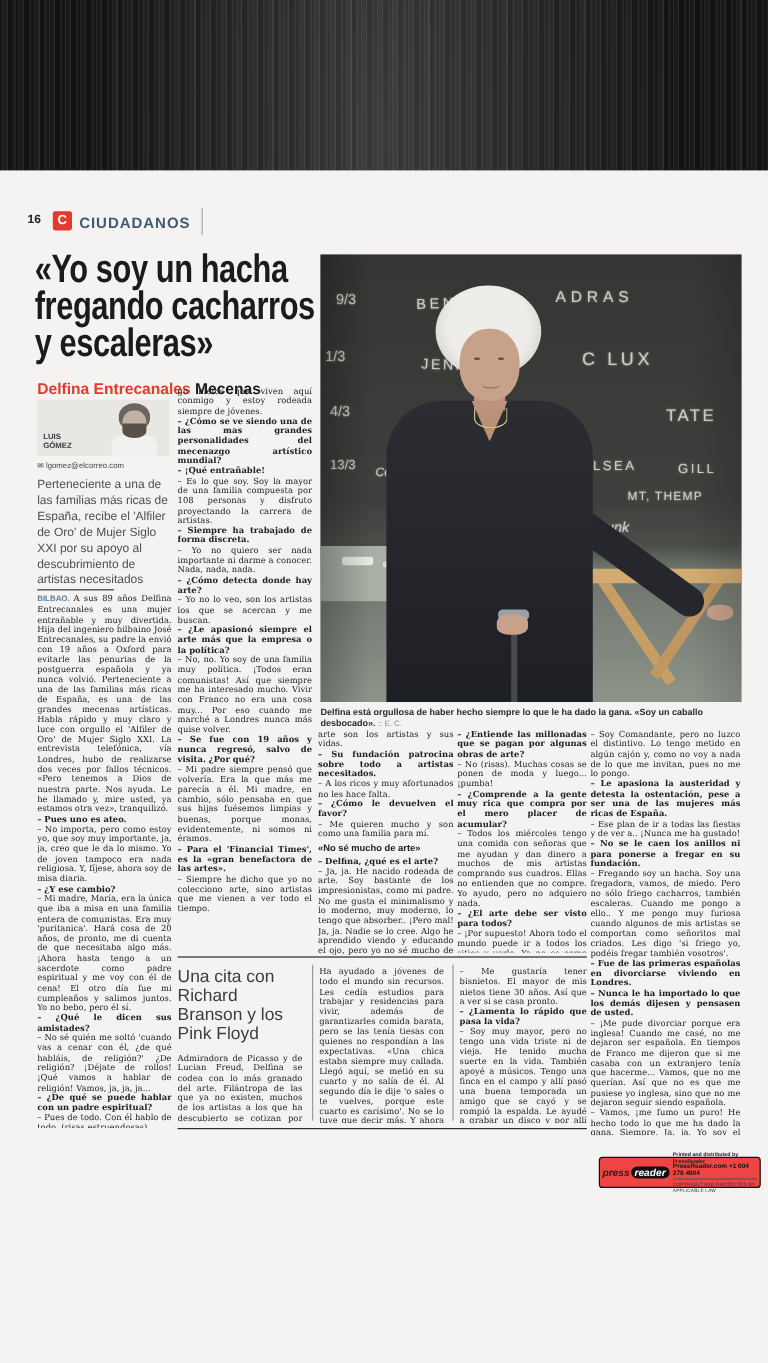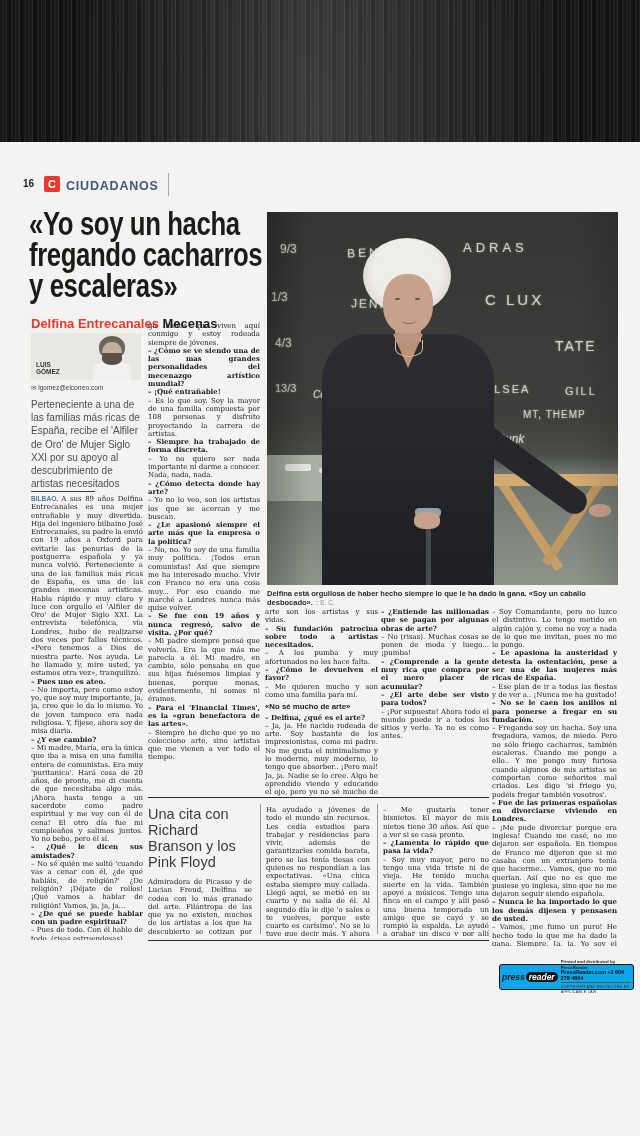--- a/index.html
+++ b/index.html
@@ -102,21 +102,21 @@
   .caption .credit{font-weight:normal;color:#8a8a8a;font-size:6.5px;}
   
   .sidebox{position:absolute;left:148px;top:655px;width:341px;height:142px;
     border-top:1px solid #2a2a2a;border-bottom:1px solid #2a2a2a;}
   .sidebox .bdiv{position:absolute;top:6px;bottom:6px;width:1px;background:#999;}
   .bdiv.d1{left:112px;} .bdiv.d2{left:229px;}
   .boxcol{position:absolute;top:8px;bottom:4px;overflow:hidden;font-family:"DejaVu Serif",serif;font-size:7px;line-height:8.3px;color:#222;}
   .boxcol.a{left:0;width:104px;} .boxcol.b{left:118px;width:104px;} .boxcol.c{left:235px;width:106px;}
   .boxtitle{font-family:"Liberation Sans",sans-serif;font-size:14.5px;line-height:16px;color:#3c3c3c;margin:0 0 8px;}
   
-  .pressreader{position:absolute;left:499px;top:822px;width:135px;height:26px;background:#0ea5e9;
+  .pressreader{position:absolute;left:499px;top:822px;width:135px;height:26px;background:#ef4444;
     border:1.5px solid #111;border-radius:3px;display:flex;align-items:center;padding:1px 2px;box-sizing:border-box;}
   .pr-logo{display:flex;align-items:center;flex:0 0 auto;}
   .pr-press{font-style:italic;font-weight:bold;font-size:8.5px;color:#222;}
   .pr-reader{font-style:italic;font-weight:bold;font-size:8.5px;color:#fff;background:#111;border-radius:6px;padding:0 3px;margin-left:1px;}
   .pr-text{margin-left:3px;flex:1;line-height:5.5px;}
   .pr-line1{font-size:4.4px;font-weight:bold;color:#222;}
   .pr-line2{font-size:5.4px;font-weight:bold;color:#111;}
   .pr-line3{font-size:3.9px;color:#333;border-top:0.5px solid #555;margin-top:1px;padding-top:0.5px;letter-spacing:0.2px;}
 </style>
 </head>
@@ -231,43 +231,44 @@
         <p class="para q">– ¿Le apasionó siempre el arte más que la empresa o la política?</p>
         <p class="para a">– No, no. Yo soy de una familia muy política. ¡Todos eran comunistas! Así que siempre me ha interesado mucho. Vivir con Franco no era una cosa muy... Por eso cuando me marché a Londres nunca más quise volver.</p>
         <p class="para q">– Se fue con 19 años y nunca regresó, salvo de visita. ¿Por qué?</p>
         <p class="para a">– Mi padre siempre pensó que volvería. Era la que más me parecía a él. Mi madre, en cambio, sólo pensaba en que sus hijas fuésemos limpias y buenas, porque monas, evidentemente, ni somos ni éramos.</p>
         <p class="para q">– Para el 'Financial Times', es la «gran benefactora de las artes».</p>
         <p class="para a">– Siempre he dicho que yo no colecciono arte, sino artistas que me vienen a ver todo el tiempo.</p>
       </div>
     <div class="col col3">
         <p class="para a">arte son los artistas y sus vidas.</p>
         <p class="para q">– Su fundación patrocina sobre todo a artistas necesitados.</p>
-        <p class="para a">– A los pumba y muy afortunados no les hace falta.</p>
+        <p class="para a">– A los ricos y muy afortunados no les hace falta.</p>
         <p class="para q">– ¿Cómo le devuelven el favor?</p>
         <p class="para a">– Me quieren mucho y son como una familia para mí.</p>
         <p class="para sub">«No sé mucho de arte»</p>
         <p class="para q">– Delfina, ¿qué es el arte?</p>
         <p class="para a">– Ja, ja. He nacido rodeada de arte. Soy bastante de los impresionistas, como mi padre. No me gusta el minimalismo y lo moderno, muy moderno, lo tengo que absorber.. ¡Pero mal! Ja, ja. Nadie se lo cree. Algo he aprendido viendo y educando el ojo, pero yo no sé mucho de arte. Piensan que estoy diciendo alguna idiotez. Pues no, es verdad. Ja, ja.</p>
       </div>
     <div class="col col4">
         <p class="para q">– ¿Entiende las millonadas que se pagan por algunas obras de arte?</p>
         <p class="para a">– No (risas). Muchas cosas se ponen de moda y luego... ¡pumba!</p>
         <p class="para q">– ¿Comprende a la gente muy rica que compra por el mero placer de acumular?</p>
+        <p class="para a">– Todos los miércoles tengo una comida con señoras que me ayudan y dan dinero a muchos de mis artistas comprando sus cuadros. Ellas no entienden que no compre. Yo ayudo, pero no adquiero nada.</p>
         <p class="para q">– ¿El arte debe ser visto para todos?</p>
         <p class="para a">– ¡Por supuesto! Ahora todo el mundo puede ir a todos los sitios y verlo. Ya no es como antes.</p>
       </div>
     <div class="col col5">
         <p class="para a">– Soy Comandante, pero no luzco el distintivo. Lo tengo metido en algún cajón y, como no voy a nada de lo que me invitan, pues no me lo pongo.</p>
         <p class="para q">– Le apasiona la austeridad y detesta la ostentación, pese a ser una de las mujeres más ricas de España.</p>
         <p class="para a">– Ese plan de ir a todas las fiestas y de ver a.. ¡Nunca me ha gustado!</p>
         <p class="para q">– No se le caen los anillos ni para ponerse a fregar en su fundación.</p>
         <p class="para a">– Fregando soy un hacha. Soy una fregadora, vamos, de miedo. Pero no sólo friego cacharros, también escaleras. Cuando me pongo a ello.. Y me pongo muy furiosa cuando algunos de mis artistas se comportan como señoritos mal criados. Les digo 'si friego yo, podéis fregar también vosotros'.</p>
         <p class="para q">– Fue de las primeras españolas en divorciarse viviendo en Londres.</p>
+        <p class="para q">– Nunca le ha importado lo que los demás dijesen y pensasen de usted.</p>
         <p class="para a">– ¡Me pude divorciar porque era inglesa! Cuando me casé, no me dejaron ser española. En tiempos de Franco me dijeron que si me casaba con un extranjero tenía que hacerme... Vamos, que no me querían. Así que no es que me pusiese yo inglesa, sino que no me dejaron seguir siendo española.</p>
-        <p class="para q">– Nunca le ha importado lo que los demás dijesen y pensasen de usted.</p>
         <p class="para a">– Vamos, ¡me fumo un puro! He hecho todo lo que me ha dado la gana. Siempre. Ja, ja. Yo soy el caballo desbocado.</p>
       </div>
 
     <div class="sidebox">
       <div class="bdiv d1"></div>
       <div class="bdiv d2"></div>
       <div class="boxcol a">
         <p class="boxtitle">Una cita con Richard Branson y los Pink Floyd</p>
         <div>
             <p class="para a">Admiradora de Picasso y de Lucian Freud, Delfina se codea con lo más granado del arte. Filántropa de las que ya no existen, muchos de los artistas a los que ha descubierto se cotizan por las nubes, pero por discreción se reserva sus nombres. «Algunos ni se explican su éxito», confiesa.</p>

